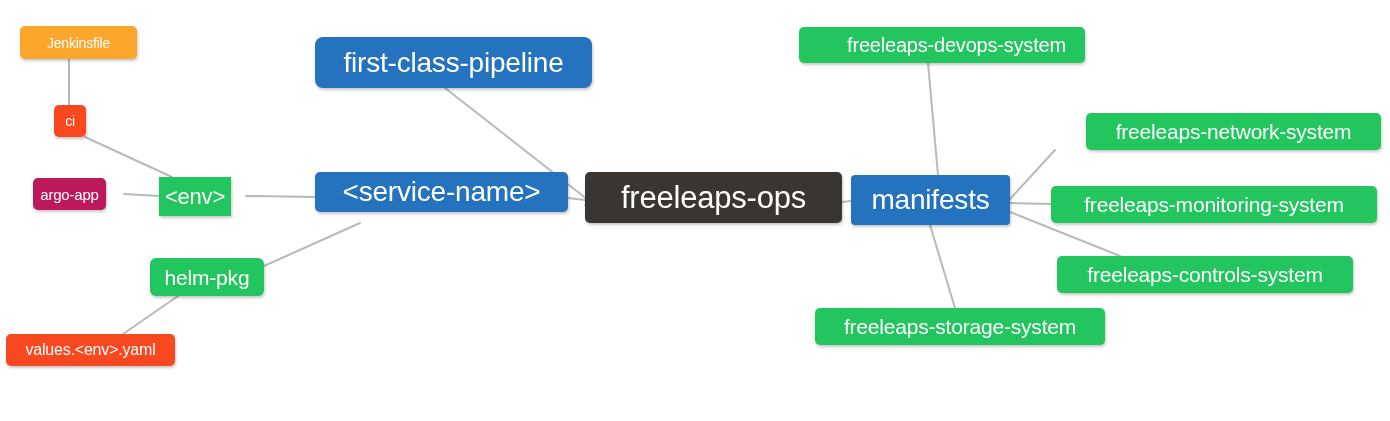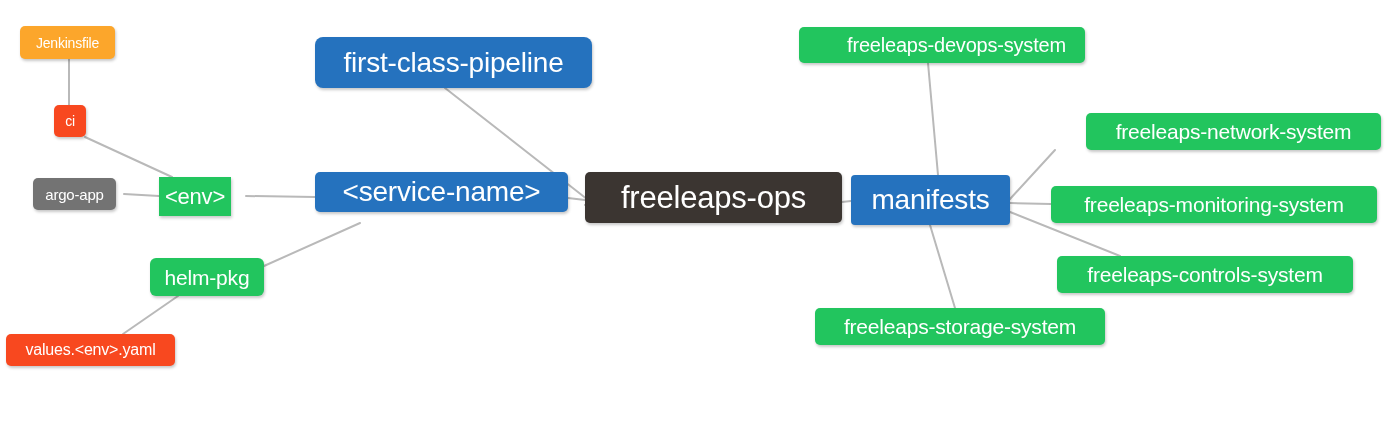--- a/index.html
+++ b/index.html
@@ -64,27 +64,27 @@
       <path d="M 360 223 L 264 266" class="edge" stroke="#b9b9b9"></path>
       <path d="M 178 296 L 123 334" class="edge" stroke="#b9b9b9"></path>
       <path d="M 842 202 L 851 201" class="edge" stroke="#b9b9b9"></path>
       <path d="M 938 175 L 928 63" class="edge" stroke="#b9b9b9"></path>
       <path d="M 1010 199 L 1055 150" class="edge" stroke="#b9b9b9"></path>
       <path d="M 1010 203 L 1051 204" class="edge" stroke="#b9b9b9"></path>
       <path d="M 1010 212 L 1120 256" class="edge" stroke="#b9b9b9"></path>
       <path d="M 930 225 L 955 308" class="edge" stroke="#b9b9b9"></path>
     </svg>
   <div id="node-layer">
-      <div class="node" style="left: 20px; top: 26px; width: 95px; height: 33px; background: rgb(252, 166, 43); border-radius: 5px; font-size: 14px; color: rgb(255, 255, 255);">
+      <div class="node" style="left: 20px; top: 26px; width: 117px; height: 33px; background: rgb(252, 166, 43); border-radius: 5px; font-size: 14px; color: rgb(255, 255, 255);">
         <span class="node-label">Jenkinsfile</span>
       </div>
       <div class="node" style="left: 54px; top: 105px; width: 32px; height: 32px; background: rgb(248, 72, 31); border-radius: 5px; font-size: 14px; color: rgb(255, 255, 255);">
         <span class="node-label">ci</span>
       </div>
-      <div class="node" style="left: 33px; top: 178px; width: 83px; height: 32px; background: #737373; border-radius: 5px; font-size: 15px; color: rgb(255, 255, 255);">
+      <div class="node" style="left: 33px; top: 178px; width: 73px; height: 32px; background: #be185d; border-radius: 5px; font-size: 15px; color: rgb(255, 255, 255);">
         <span class="node-label">argo-app</span>
       </div>
       <div class="node" style="left: 159px; top: 177px; width: 72px; height: 39px; background: rgb(34, 197, 94); border-radius: 0; font-size: 22px; color: rgb(255, 255, 255);">
         <span class="node-label">&lt;env&gt;</span>
       </div>
       <div class="node" style="left: 150px; top: 258px; width: 114px; height: 38px; background: rgb(34, 197, 94); border-radius: 6px; font-size: 21px; color: rgb(255, 255, 255); justify-content: center;">
         <span class="node-label">helm-pkg</span>
       </div>
       <div class="node" style="left: 6px; top: 334px; width: 169px; height: 32px; background: rgb(248, 72, 31); border-radius: 5px; font-size: 16px; color: rgb(255, 255, 255);">
         <span class="node-label">values.&lt;env&gt;.yaml</span>

